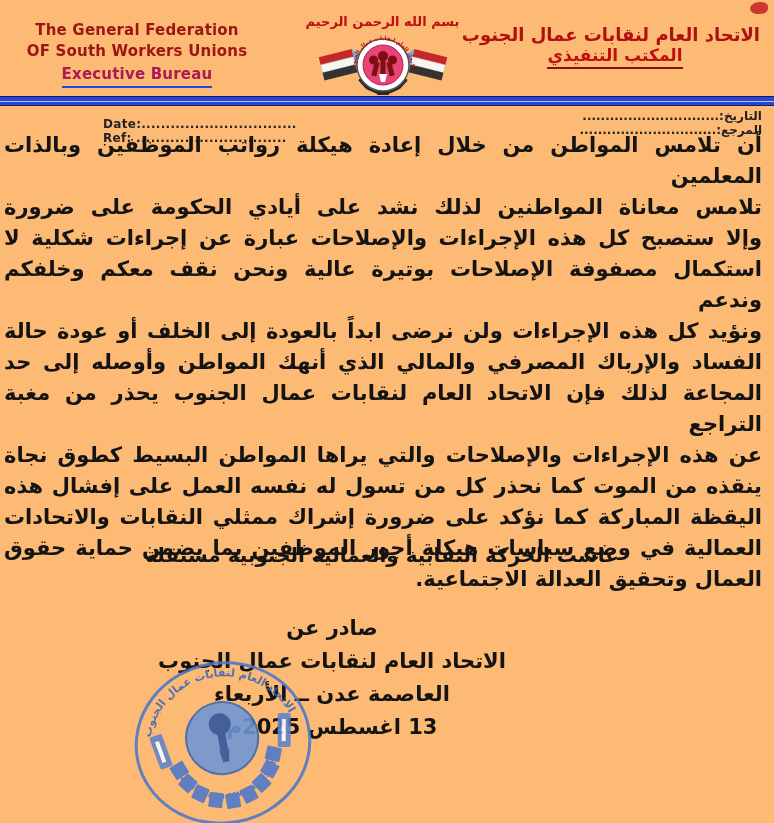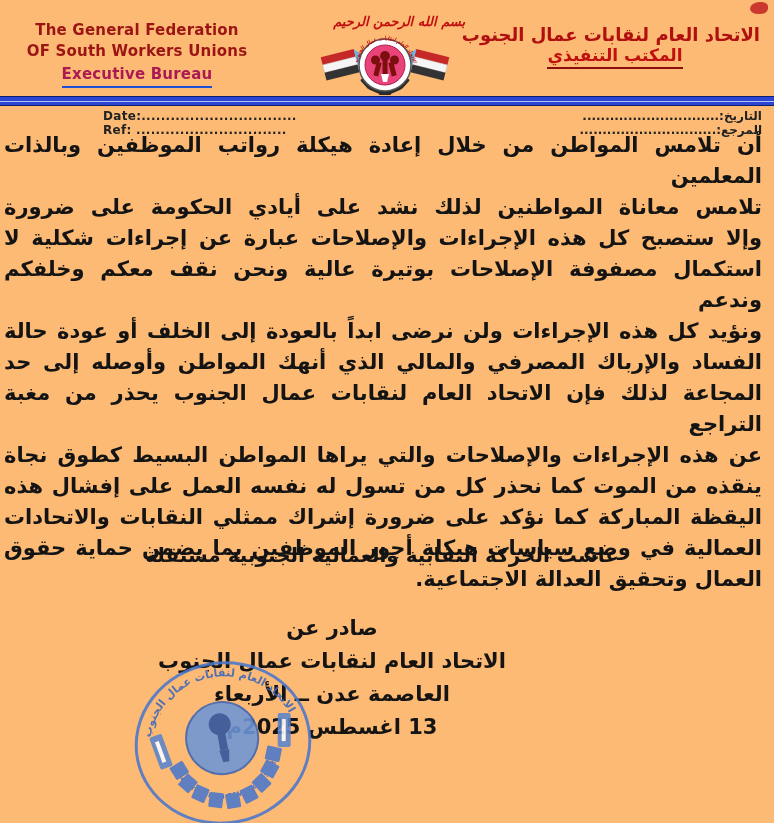--- a/index.html
+++ b/index.html
@@ -13,21 +13,21 @@
   .header{position:absolute;top:0;left:0;width:774px;height:96px;}
   .hdr-left{
     position:absolute;top:20px;left:22px;width:230px;text-align:center;
     font-weight:bold;font-size:15px;line-height:21px;color:#9c1414;
     letter-spacing:.2px;
   }
   .hdr-left .exec{
     display:inline-block;margin-top:2px;color:#ab1a52;
     border-bottom:2px solid #1d4ed8;padding-bottom:1px;font-size:15px;
   }
-  .hdr-center{position:absolute;top:14px;left:300px;width:165px;text-align:right;font-style:italic;}
+  .hdr-center{position:absolute;top:14px;left:300px;width:165px;text-align:center;}
   .bismillah{
     font-size:13px;font-weight:bold;color:#c01010;direction:rtl;
     margin-bottom:1px;white-space:nowrap;
   }
   .hdr-right{
     position:absolute;top:24px;right:14px;width:290px;text-align:center;direction:rtl;
   }
   .hdr-right .title{font-size:18px;font-weight:bold;color:#b01010;white-space:nowrap;}
   .hdr-right .subtitle{
     display:inline-block;font-size:17px;font-weight:bold;color:#c01111;
@@ -41,21 +41,21 @@
     background:linear-gradient(
       #0d1e70 0 14%,
       #2b45d2 14% 46%,
       #b9c2ef 46% 58%,
       #2b45d2 58% 88%,
       #0d1e70 88% 100%);
   }
   
   .meta-row{position:absolute;top:109px;left:0;width:774px;height:32px;
     font-size:12px;font-weight:bold;color:#222;}
-  .meta-en{position:absolute;left:103px;top:0;line-height:14px;letter-spacing:.3px;}
+  .meta-en{position:absolute;left:103px;top:8px;line-height:14px;letter-spacing:.3px;}
   .meta-ar{position:absolute;right:12px;top:0;line-height:14px;direction:rtl;text-align:right;}
   
   .body-text{
     position:absolute;top:130px;right:12px;left:4px;direction:rtl;
     font-size:21px;font-weight:bold;color:#141414;
   }
   .bline{
     line-height:31px;text-align:justify;text-align-last:justify;
     white-space:normal;
   }

